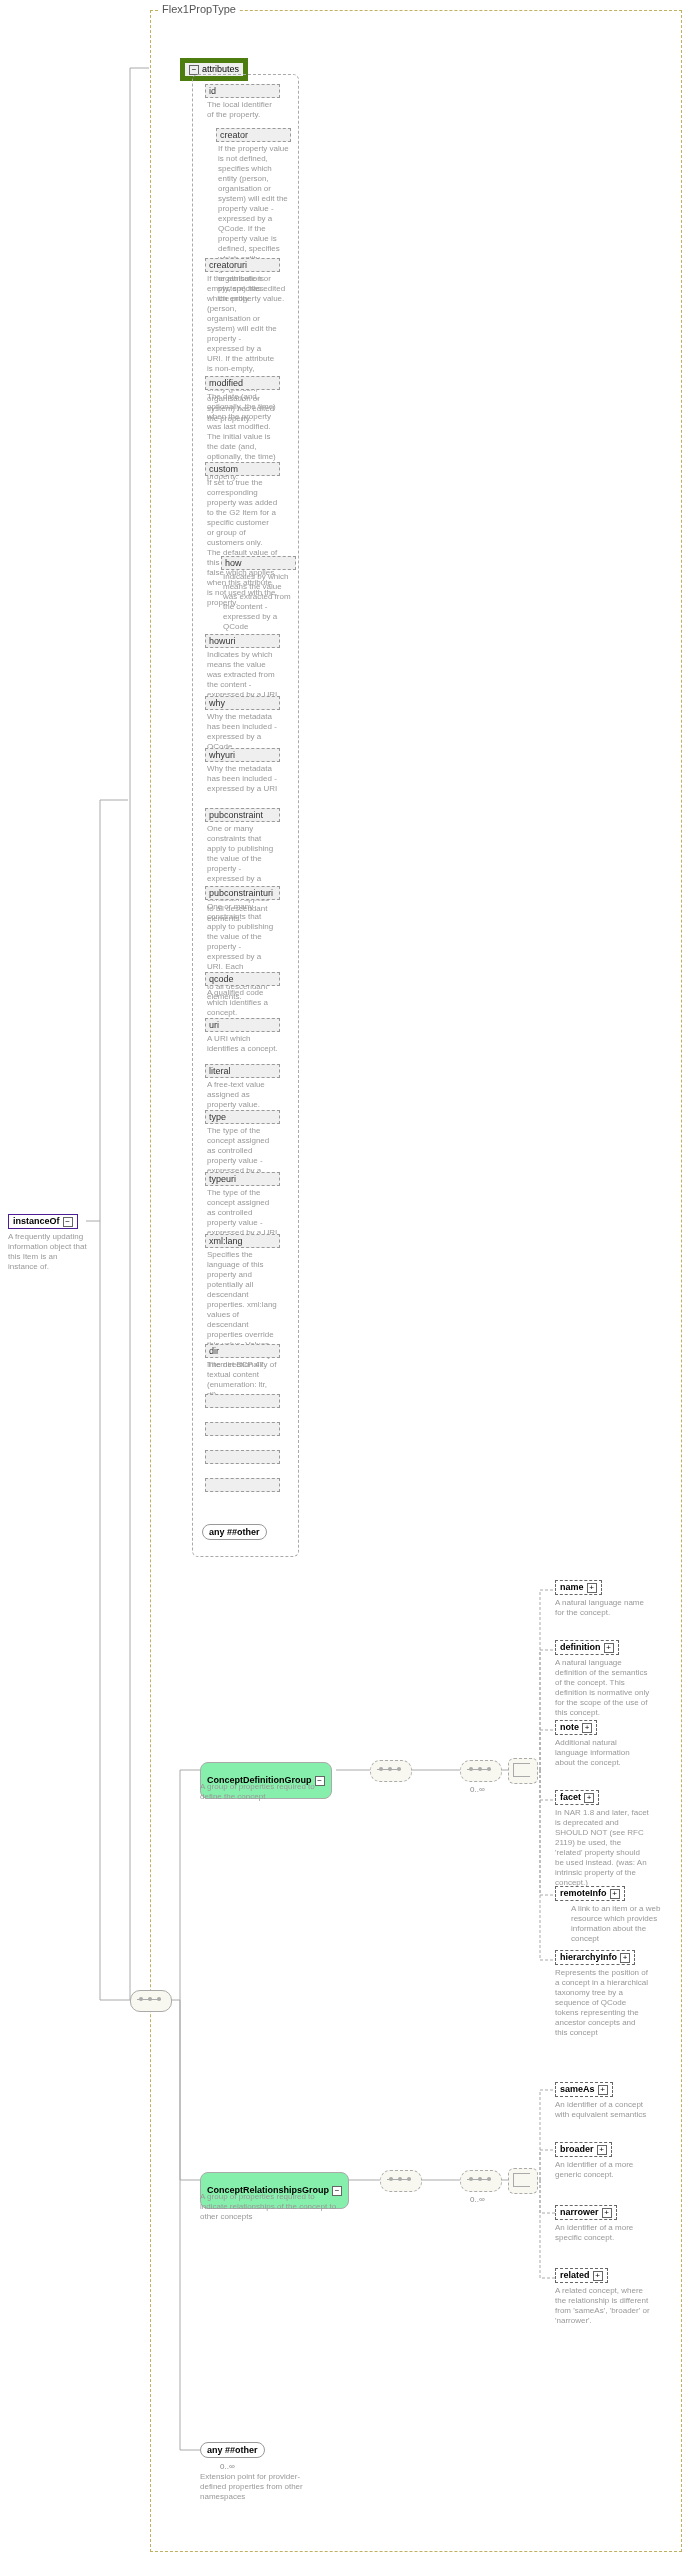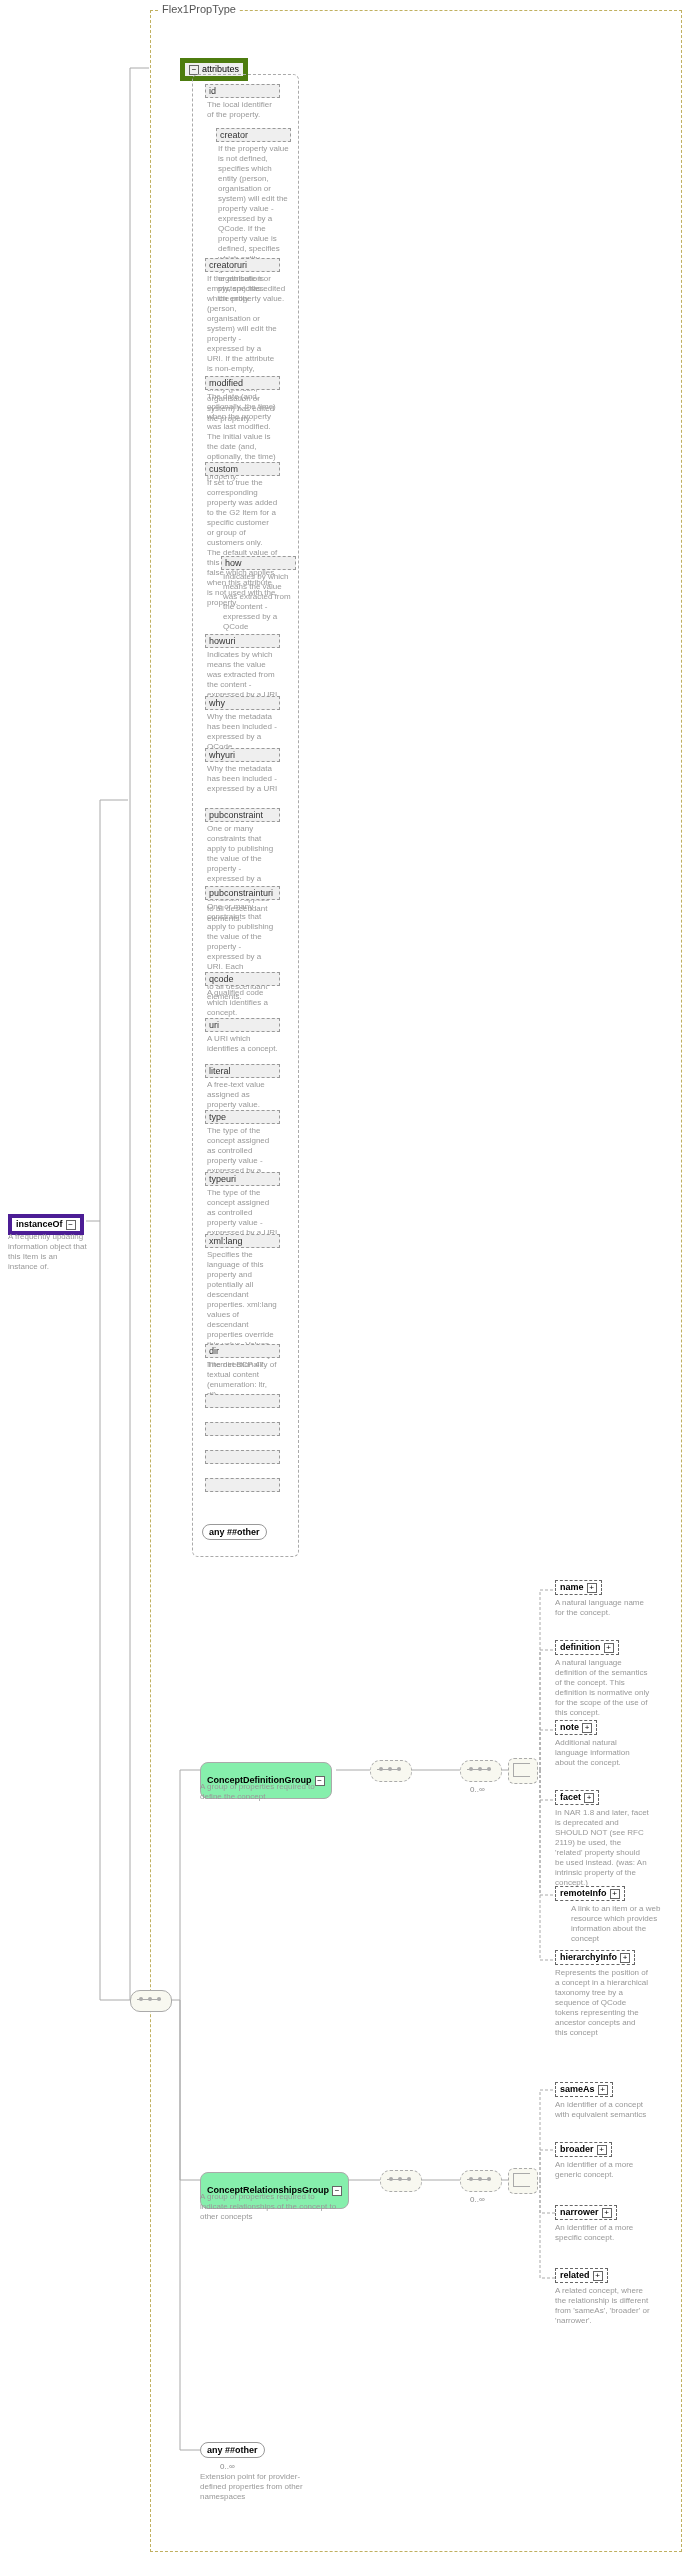--- a/index.html
+++ b/index.html
@@ -5,21 +5,21 @@
 body{margin:0;font-family:Arial,sans-serif;font-size:9px;background:#fff}
 .canvas{position:relative;width:696px;height:2567px;background:#fff}
 svg.connectors{position:absolute;top:0;left:0;width:696px;height:2567px;pointer-events:none}
 .group-box{position:absolute;border:1px dashed #c0b060}
 .group-title{position:absolute;top:-8px;left:8px;background:#fff;padding:0 3px;font-size:11px;color:#555}
 .attributes-box{position:absolute;border:5px solid #4d7c0f;background:#efefef;font-size:9px;padding:1px 4px}
 .attributes-box .toggle{display:inline-block;width:8px;height:8px;border:1px solid #666;line-height:7px;text-align:center;font-size:8px;margin-right:3px}
 .attr-item{position:absolute;width:75px}
 .attr-head{border:1px dashed #999;background:#efefef;padding:1px 3px;font-size:9px;color:#333;position:relative}
 .attr-desc{font-size:8px;color:#999;padding:2px 2px 0 2px;line-height:1.25}
-.root-node{position:absolute;border:4px solid #4c1d95;background:#fff;padding:1px 4px;font-weight:bold;font-size:9px}
+.root-node{position:absolute;border:1px solid #4c1d95;background:#fff;padding:1px 4px;font-weight:bold;font-size:9px}
 .root-node .toggle{display:inline-block;width:8px;height:8px;border:1px solid #666;line-height:7px;text-align:center;font-size:8px;margin-left:3px;font-weight:normal}
 .root-desc{position:absolute;font-size:8px;color:#999;width:80px;line-height:1.25}
 .seq{position:absolute;width:40px;height:20px;border:1px solid #aaa;border-radius:10px;background:#f8f8f0}
 .seq::before{content:"";position:absolute;left:6px;top:8px;width:24px;height:1px;background:#aaa}
 .seq .dot{position:absolute;top:6px;width:4px;height:4px;background:#aaa;border-radius:2px}
 .seq .d1{left:8px}.seq .d2{left:17px}.seq .d3{left:26px}
 .dashed-seq{border-style:dashed}
 .choice{position:absolute;width:28px;height:24px;border:1px dashed #aaa;border-radius:6px;background:#f8f8f0}
 .choice::before{content:"";position:absolute;left:4px;top:4px;width:16px;height:12px;border-left:1px solid #aaa;border-top:1px solid #aaa;border-bottom:1px solid #aaa}
 .grp-node{position:absolute;border:1px solid #aaa;background:#86efac;padding:12px 6px;font-size:9px;font-weight:bold;border-radius:8px}

